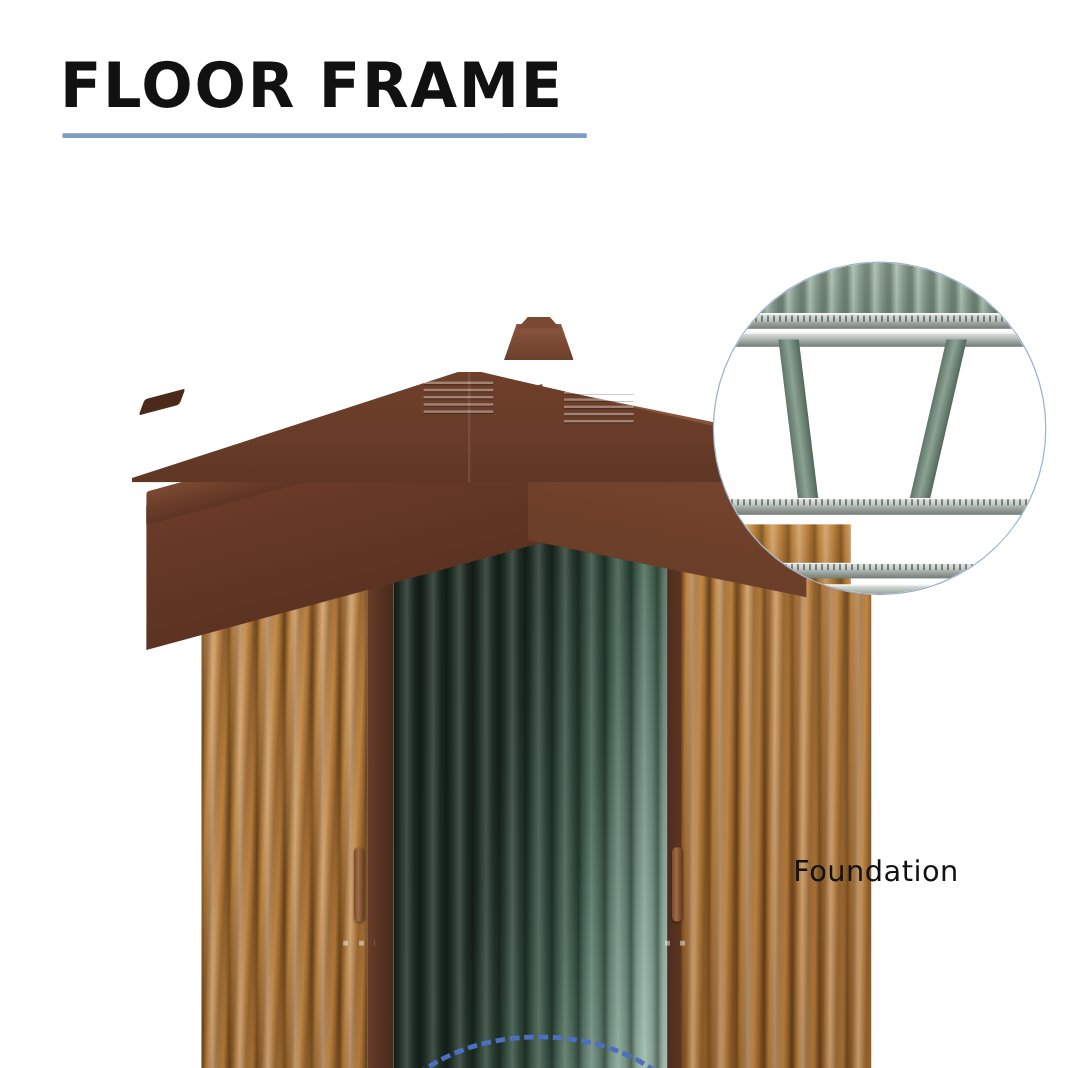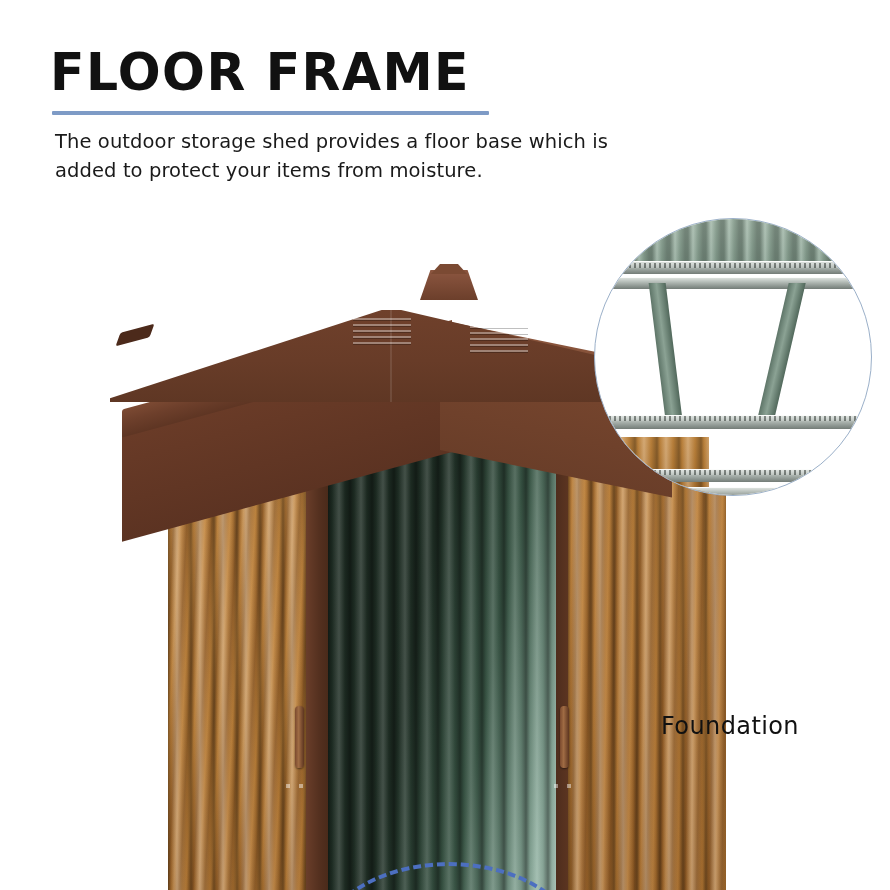--- a/index.html
+++ b/index.html
@@ -4,21 +4,21 @@
 <style>
   * { margin:0; padding:0; box-sizing:border-box; }
   html,body { background:#ffffff; }
   body {
     width:890px; height:890px;
     font-family:"Liberation Sans", sans-serif;
     position:relative; overflow:hidden;
   }
 
   
-  #header { position:absolute; left:0; top:0; width:890px; height:200px; }
+  #header { position:absolute; left:0; top:0; width:890px; height:200px;text-align:right; }
 
   #page-title {
     position:absolute; left:50px; top:44px;
     font-family:"DejaVu Sans", sans-serif;
     font-size:52px; font-weight:bold;
     letter-spacing:1.5px;
     color:#111111;
     line-height:56px;
     transform:scaleX(0.97); transform-origin:left center;
     white-space:nowrap;
@@ -300,22 +300,20 @@
 </style>
 </head>
 <body>
 
 <div id="header">
 
   <div id="page-title">FLOOR FRAME</div>
 
   <div id="title-divider"></div>
 
-  <div id="body-copy">The outdoor storage shed provides a floor base which is
-added to protect your items from moisture.</div>
 </div>
 
 <div id="photo-stage">
 
   <div id="shed">
 
     <div class="woodpanel" id="wall-left"></div>
     <div class="woodpanel" id="door-right-jamb"></div>
 
     <div id="door-opening">

